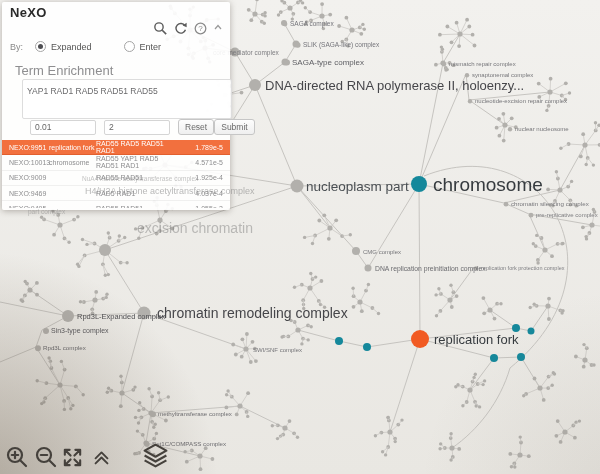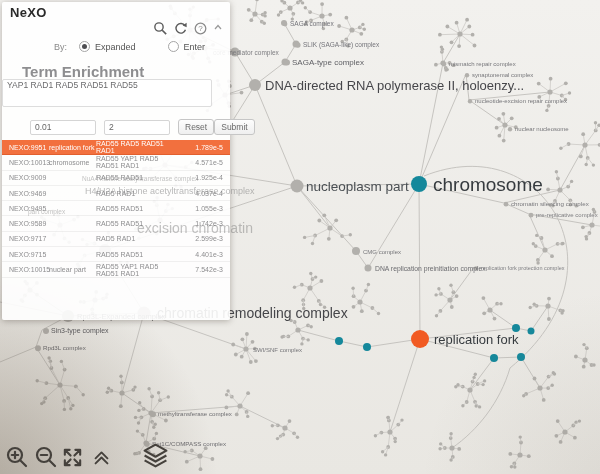--- a/index.html
+++ b/index.html
@@ -6,36 +6,36 @@
   body{
     width:600px;height:474px;position:relative;overflow:hidden;
     font-family:"Liberation Sans","DejaVu Sans",sans-serif;
     background:linear-gradient(#f2f1ee,#e9e7e2);
   }
   #graph{position:absolute;left:0;top:0;z-index:0;}
   .vignette{position:absolute;left:0;top:0;width:600px;height:474px;z-index:1;pointer-events:none;
     background:radial-gradient(circle at -3% 103%, rgba(88,72,52,.40), rgba(88,72,52,0) 30%),
                radial-gradient(circle at 103% 103%, rgba(120,110,95,.12), rgba(120,110,95,0) 25%);}
   
-  .panel{position:absolute;left:2px;top:2px;width:228px;height:318px;z-index:2;
+  .panel{position:absolute;left:2px;top:2px;width:228px;height:208px;z-index:2;
     background:rgba(255,255,255,.90);border-radius:2px;
     box-shadow:0 1px 6px rgba(60,50,40,.35);}
   .panel-title{position:absolute;left:8px;top:3px;font-size:13px;font-weight:bold;color:#2a2a2a;letter-spacing:.3px;}
   .search-input{position:absolute;left:8px;top:19px;width:133px;height:13px;border:1px solid #c9c9c9;border-radius:2px;
     font-size:9px;padding:1px 4px;color:#555;background:#fff;outline:none;}
   .search-input::placeholder{color:#b3b3b3;}
   .icon-btn{position:absolute;top:19px;width:15px;height:15px;cursor:pointer;}
   .radio-row{position:absolute;left:8px;top:39px;display:flex;align-items:center;font-size:9px;color:#555;}
-  .by-label{color:#8a8a8a;margin-right:12px;margin-left:44px;}
+  .by-label{color:#8a8a8a;margin-right:12px;}
   .radio-opt{display:flex;align-items:center;margin-right:32px;cursor:pointer;}
   .radio{width:9px;height:9px;border:1px solid #a5a5a5;border-radius:50%;margin-right:5px;position:relative;background:#fff;}
   .radio.sel::after{content:"";position:absolute;left:2px;top:2px;width:5px;height:5px;border-radius:50%;background:#4e4e52;}
-  .section-heading{position:absolute;left:20px;top:61px;font-size:15px;color:#8e8e90;font-weight:bold;}
-  .genes-input{position:absolute;left:0;top:77px;width:200px;height:26px;border:1px solid #ddd;border-radius:2px;
-    font-size:8.5px;color:#6a6a6c;padding:0 4px;resize:none;font-family:"Liberation Sans",sans-serif;background:rgba(255,255,255,.85);outline:none;}
+  .section-heading{position:absolute;left:13px;top:61px;font-size:13px;color:#8e8e90;}
+  .genes-input{position:absolute;left:20px;top:77px;width:200px;height:26px;border:1px solid #ddd;border-radius:2px;
+    font-size:8.5px;color:#6a6a6c;padding:6px 4px;resize:none;font-family:"Liberation Sans",sans-serif;background:rgba(255,255,255,.85);outline:none;}
   .controls-row{position:absolute;left:8px;top:117px;display:flex;align-items:center;padding-left:20px;}
   .num-input{width:56px;height:11px;border:1px solid #d5d5d5;border-radius:2px;font-size:8.5px;color:#666;padding:1px 4px;margin-right:8px;background:rgba(255,255,255,.9);outline:none;}
   .btn{height:16px;font-size:8.5px;color:#6b6b6b;background:linear-gradient(#fdfdfd,#efefef);
     border:1px solid #c6c6c6;border-radius:3px;padding:0 6px;cursor:pointer;font-family:"Liberation Sans",sans-serif;}
   .results{position:absolute;left:0;top:138px;right:0;bottom:2px;overflow:hidden;}
   .rrow{display:flex;align-items:center;height:14.3px;font-size:7px;color:#8d8d8f;border-bottom:1px solid rgba(0,0,0,.055);cursor:pointer;}
   .rrow.hl{background:#f2703e;color:#fff;border-bottom:1px solid #e25f2e;}
   .c-id{width:40px;padding-left:7px;flex:none;}
   .c-term{width:47px;flex:none;}
   .c-genes{flex:1;}

